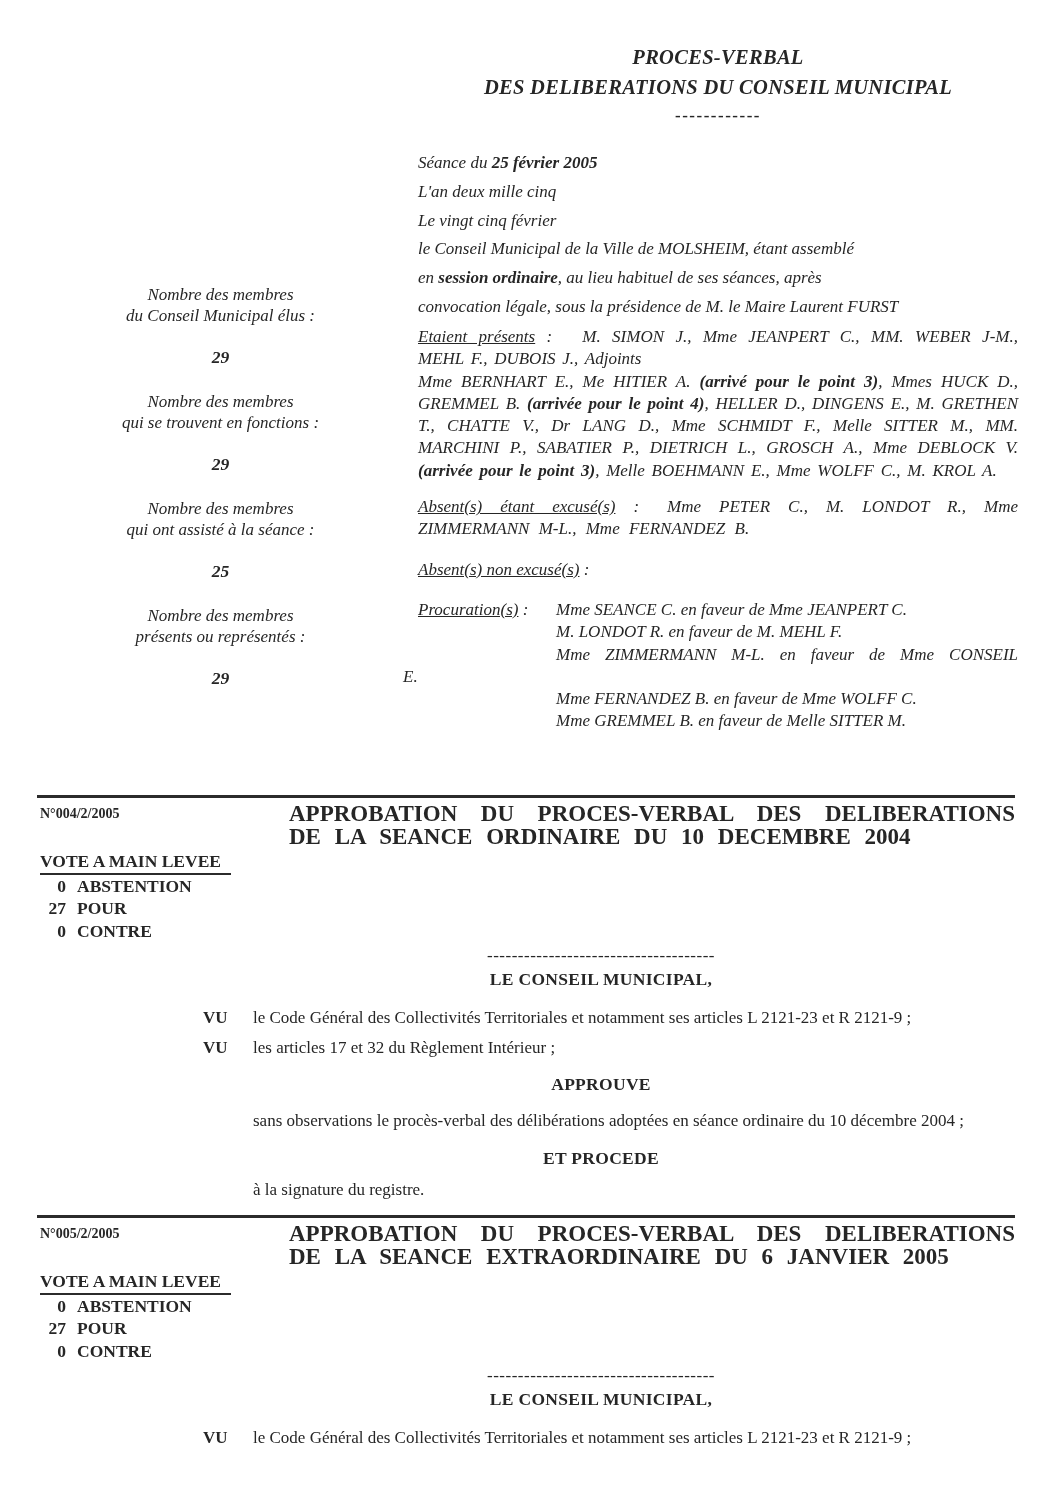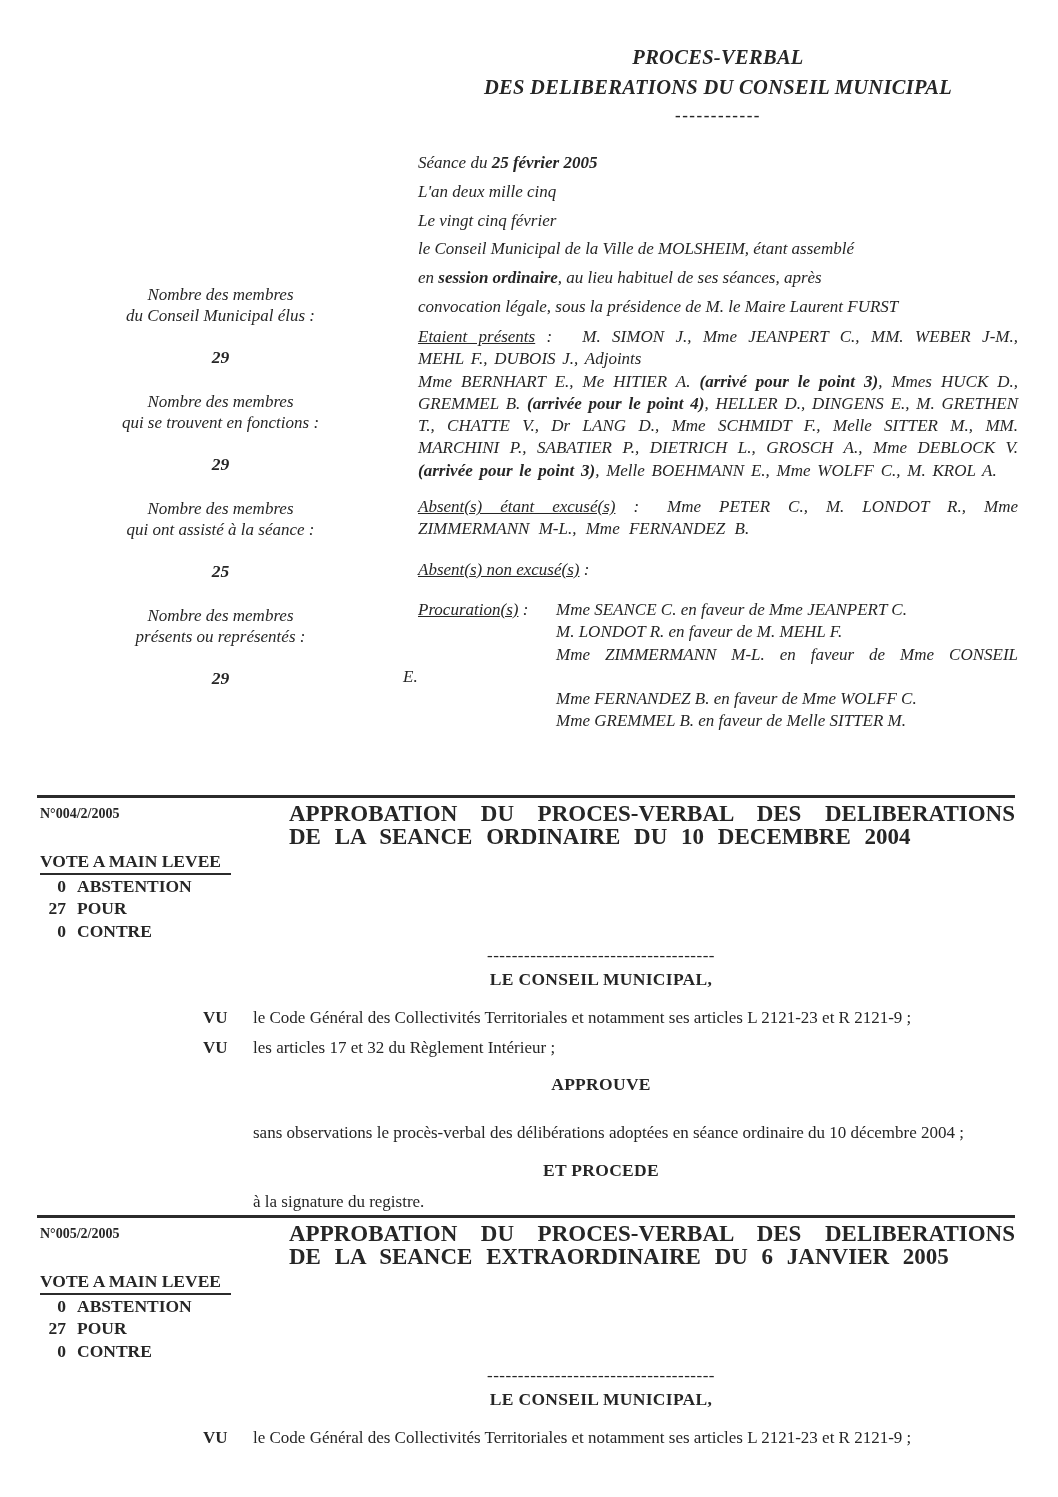--- a/index.html
+++ b/index.html
@@ -65,21 +65,21 @@
   .sec-center{padding-left:150px;text-align:center;}
   .divider{margin-top:4px;line-height:20px;letter-spacing:.5px;}
   .council{margin-top:2px;line-height:22px;font-weight:bold;font-size:17.5px;letter-spacing:.3px;}
   .vu-row{display:flex;margin-top:17px;margin-left:166px;line-height:22px;}
   .vu-row.vu-2{margin-top:8px;}
   .vu-label{width:50px;font-weight:bold;flex:0 0 50px;}
   .vu-text{white-space:nowrap;}
   .heading-b{font-weight:bold;font-size:17.5px;line-height:22px;letter-spacing:.3px;}
   .mt-approuve{margin-top:14px;}
   .mt-procede{margin-top:15px;}
-  .body-indent{margin-left:216px;margin-top:27px;line-height:22px;white-space:nowrap;}
+  .body-indent{margin-left:216px;margin-top:15px;line-height:22px;white-space:nowrap;}
   .body-indent.last{margin-top:10px;}
 </style>
 </head>
 <body>
 
 <div class="page">
 
   <div class="doc-title">
     <div>PROCES-VERBAL</div>
     <div>DES DELIBERATIONS DU CONSEIL MUNICIPAL</div>

